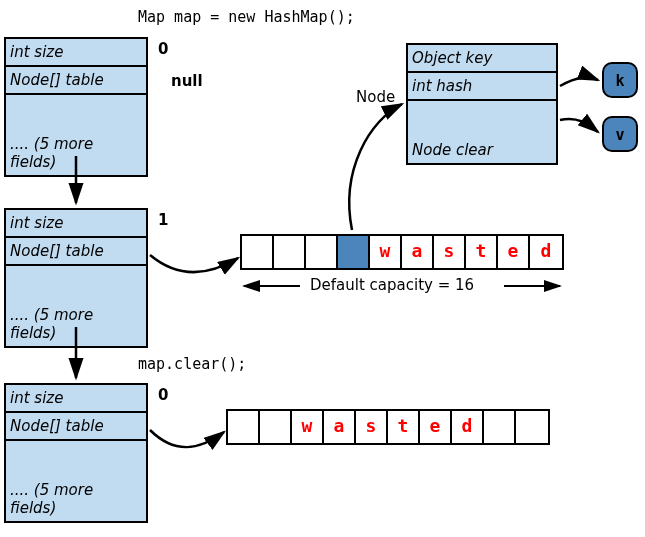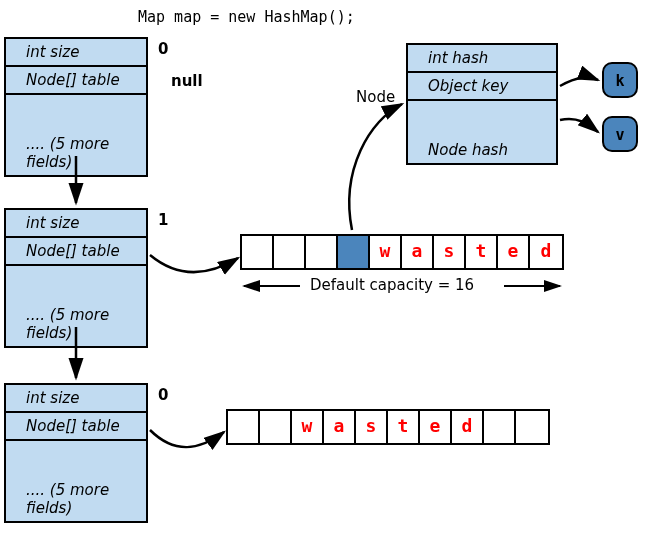--- a/index.html
+++ b/index.html
@@ -19,21 +19,21 @@
   .mono { font-family: "DejaVu Sans Mono", "Courier New", monospace; }
 
   .box {
     position: absolute;
     background: #c1dbf1;
     border: 2px solid #000;
     box-sizing: border-box;
   }
   .cell {
     border-bottom: 2px solid #000;
-    padding: 4px 20px;
+    padding: 4px 4px;
     font-style: italic;
     box-sizing: border-box;
   }
   .cell:last-child { border-bottom: none; margin-top: 36px; }
   .bold { font-weight: bold; font-style: normal; }
 
   .array {
     position: absolute;
     display: flex;
     border: 2px solid #000;
@@ -76,20 +76,21 @@
     height: 537px;
     pointer-events: none;
   }
 </style>
 </head>
 <body>
 
 <div class="canvas">
 
   <div class="abs mono" style="left:138px; top:8px;">Map map = new HashMap();</div>
+  <div class="abs mono" style="left:138px; top:355px;">map.clear();</div>
 
   <div class="box" style="left:4px; top:37px; width:144px;">
     <div class="cell">int size</div>
     <div class="cell">Node[] table</div>
     <div class="cell" style="white-space:pre-line;">.... (5 more
  fields)</div>
   </div>
   <div class="abs bold" style="left:158px; top:40px;">0</div>
   <div class="abs bold" style="left:150px; top:72px;margin-left:21px;">null</div>
 
@@ -103,23 +104,23 @@
 
   <div class="box" style="left:4px; top:383px; width:144px;">
     <div class="cell">int size</div>
     <div class="cell">Node[] table</div>
     <div class="cell" style="white-space:pre-line;">.... (5 more
  fields)</div>
   </div>
   <div class="abs bold" style="left:158px; top:386px;">0</div>
 
   <div class="box" style="left:406px; top:43px; width:152px;">
+    <div class="cell">Object key</div>
     <div class="cell">int hash</div>
-    <div class="cell">Object key</div>
-    <div class="cell">Node hash</div>
+    <div class="cell">Node clear</div>
   </div>
   <div class="abs" style="left:356px; top:88px;">Node</div>
 
   <div class="kv" style="left:602px; top:62px;">k</div>
   <div class="kv" style="left:602px; top:116px;">v</div>
 
   <div class="array" id="array1" style="left:240px; top:234px; height:36px;">
     <div class="slot"></div>
       <div class="slot"></div>
       <div class="slot"></div>

